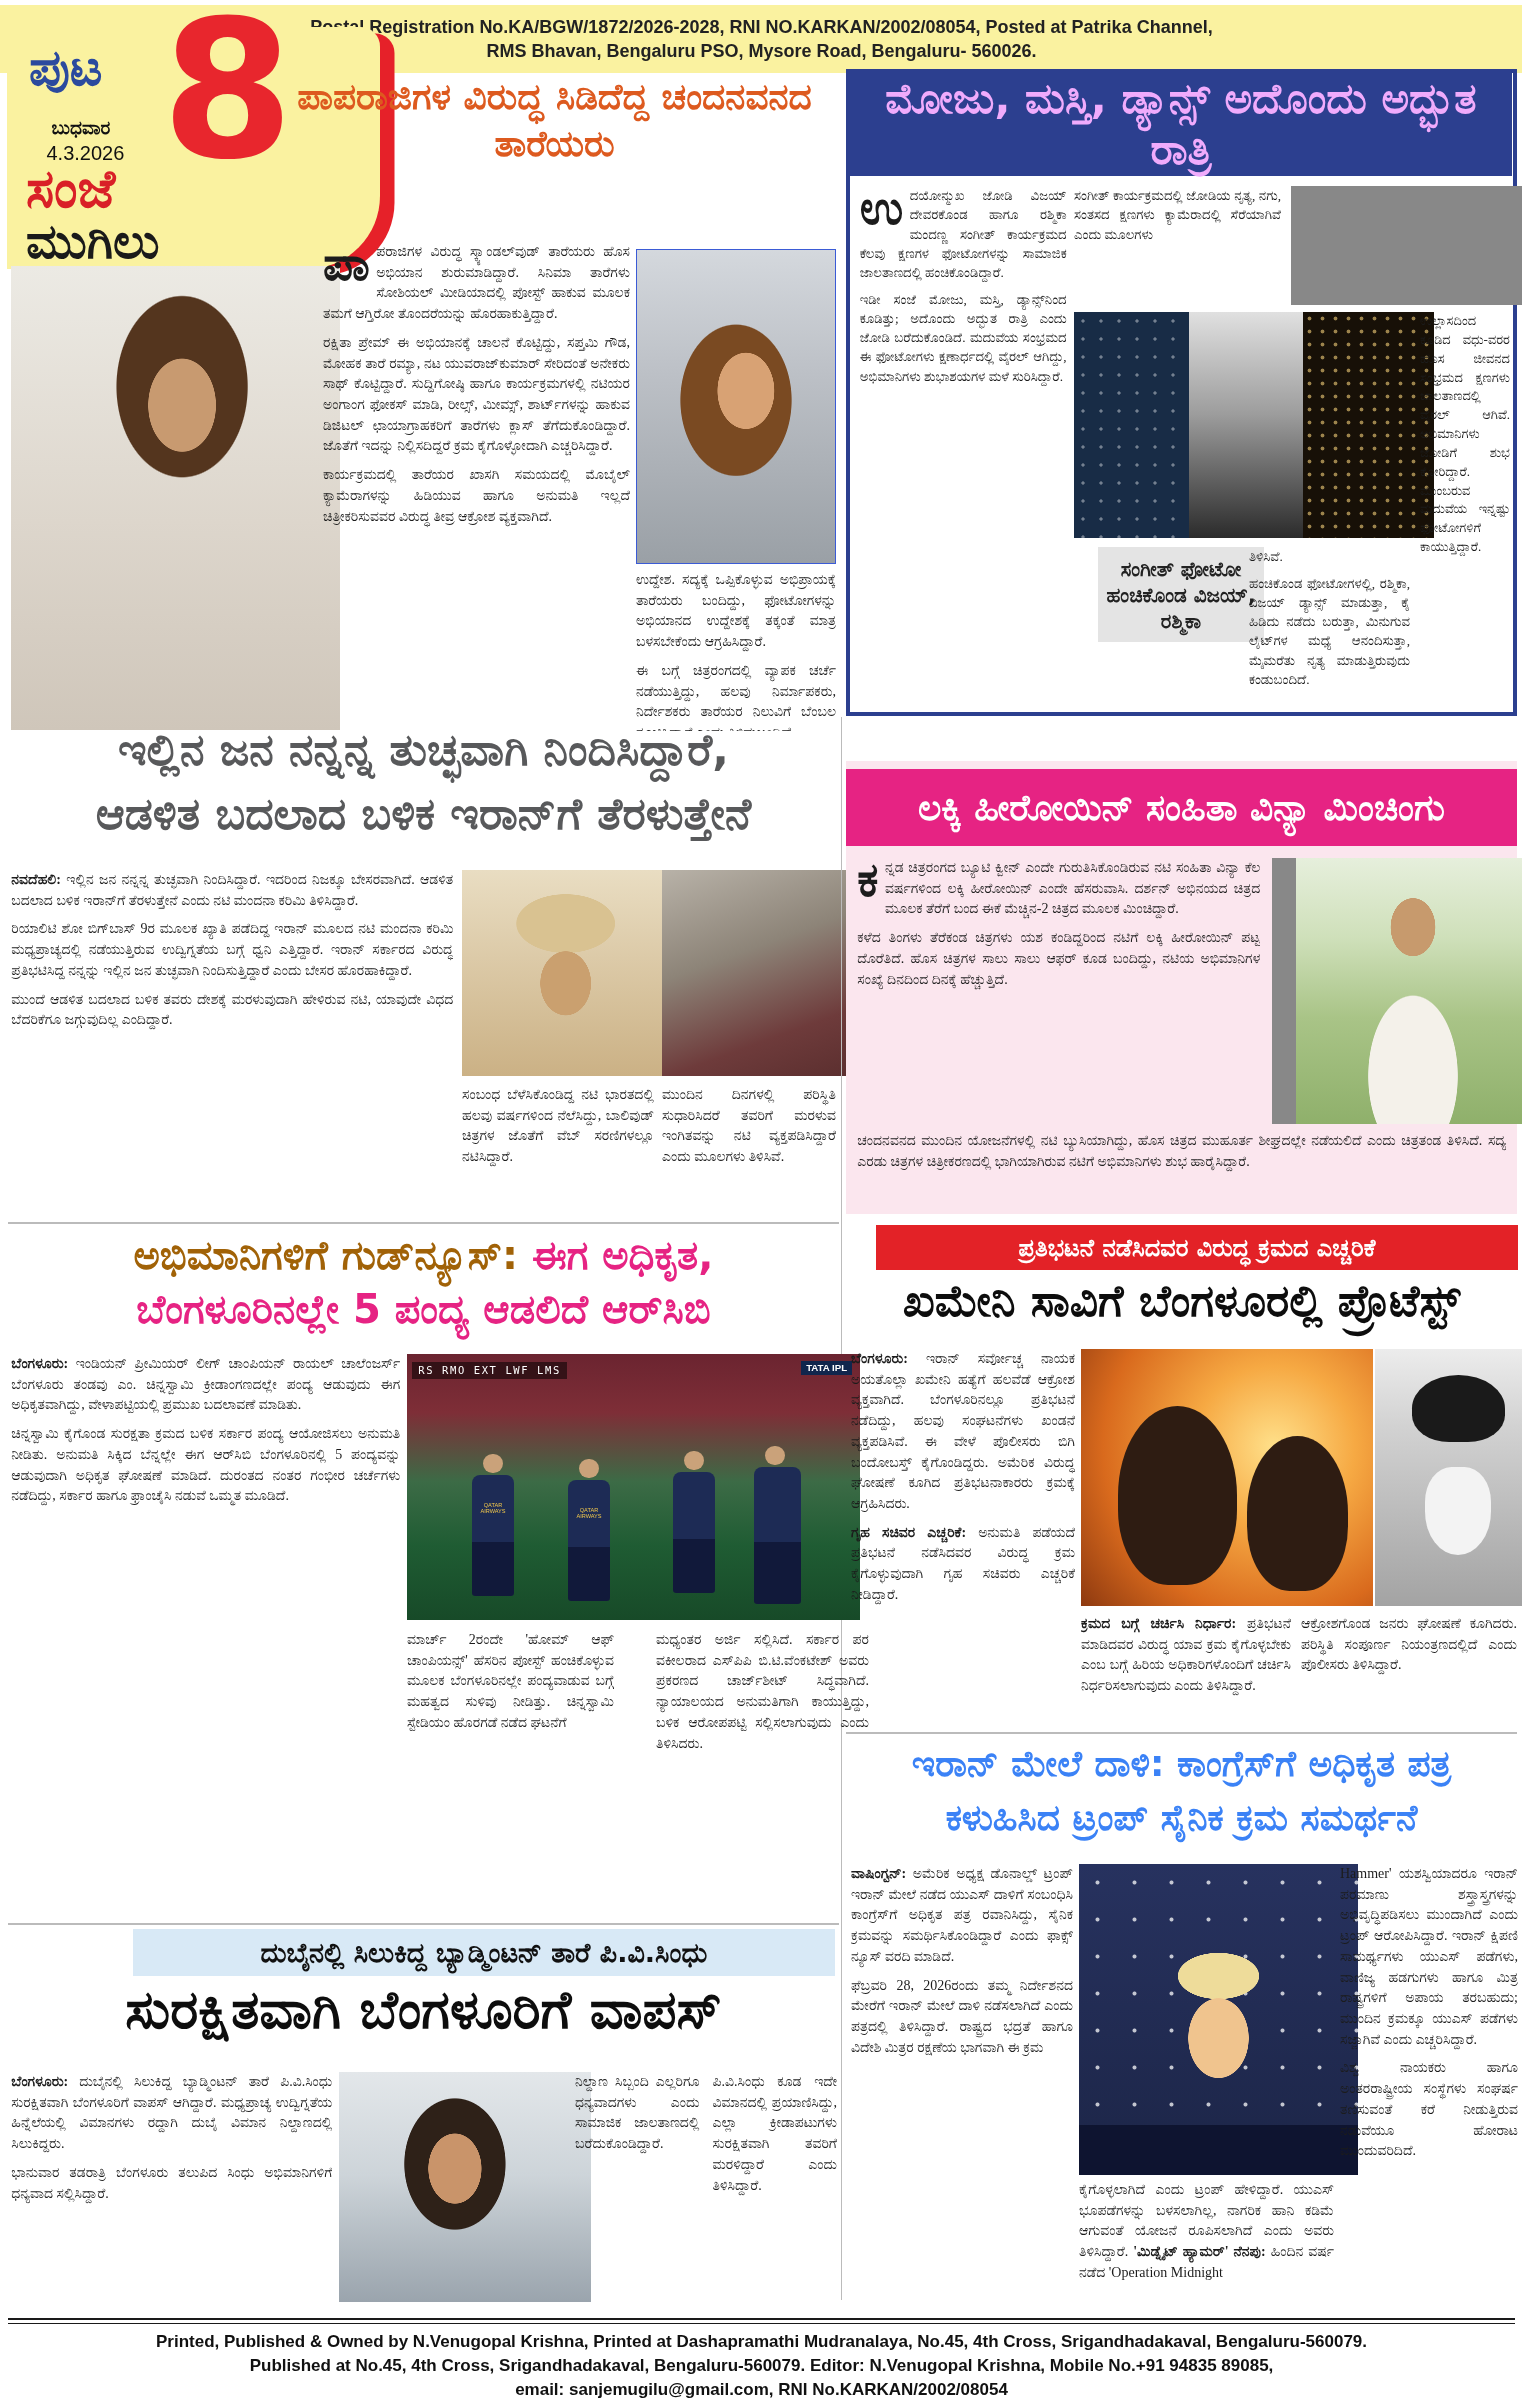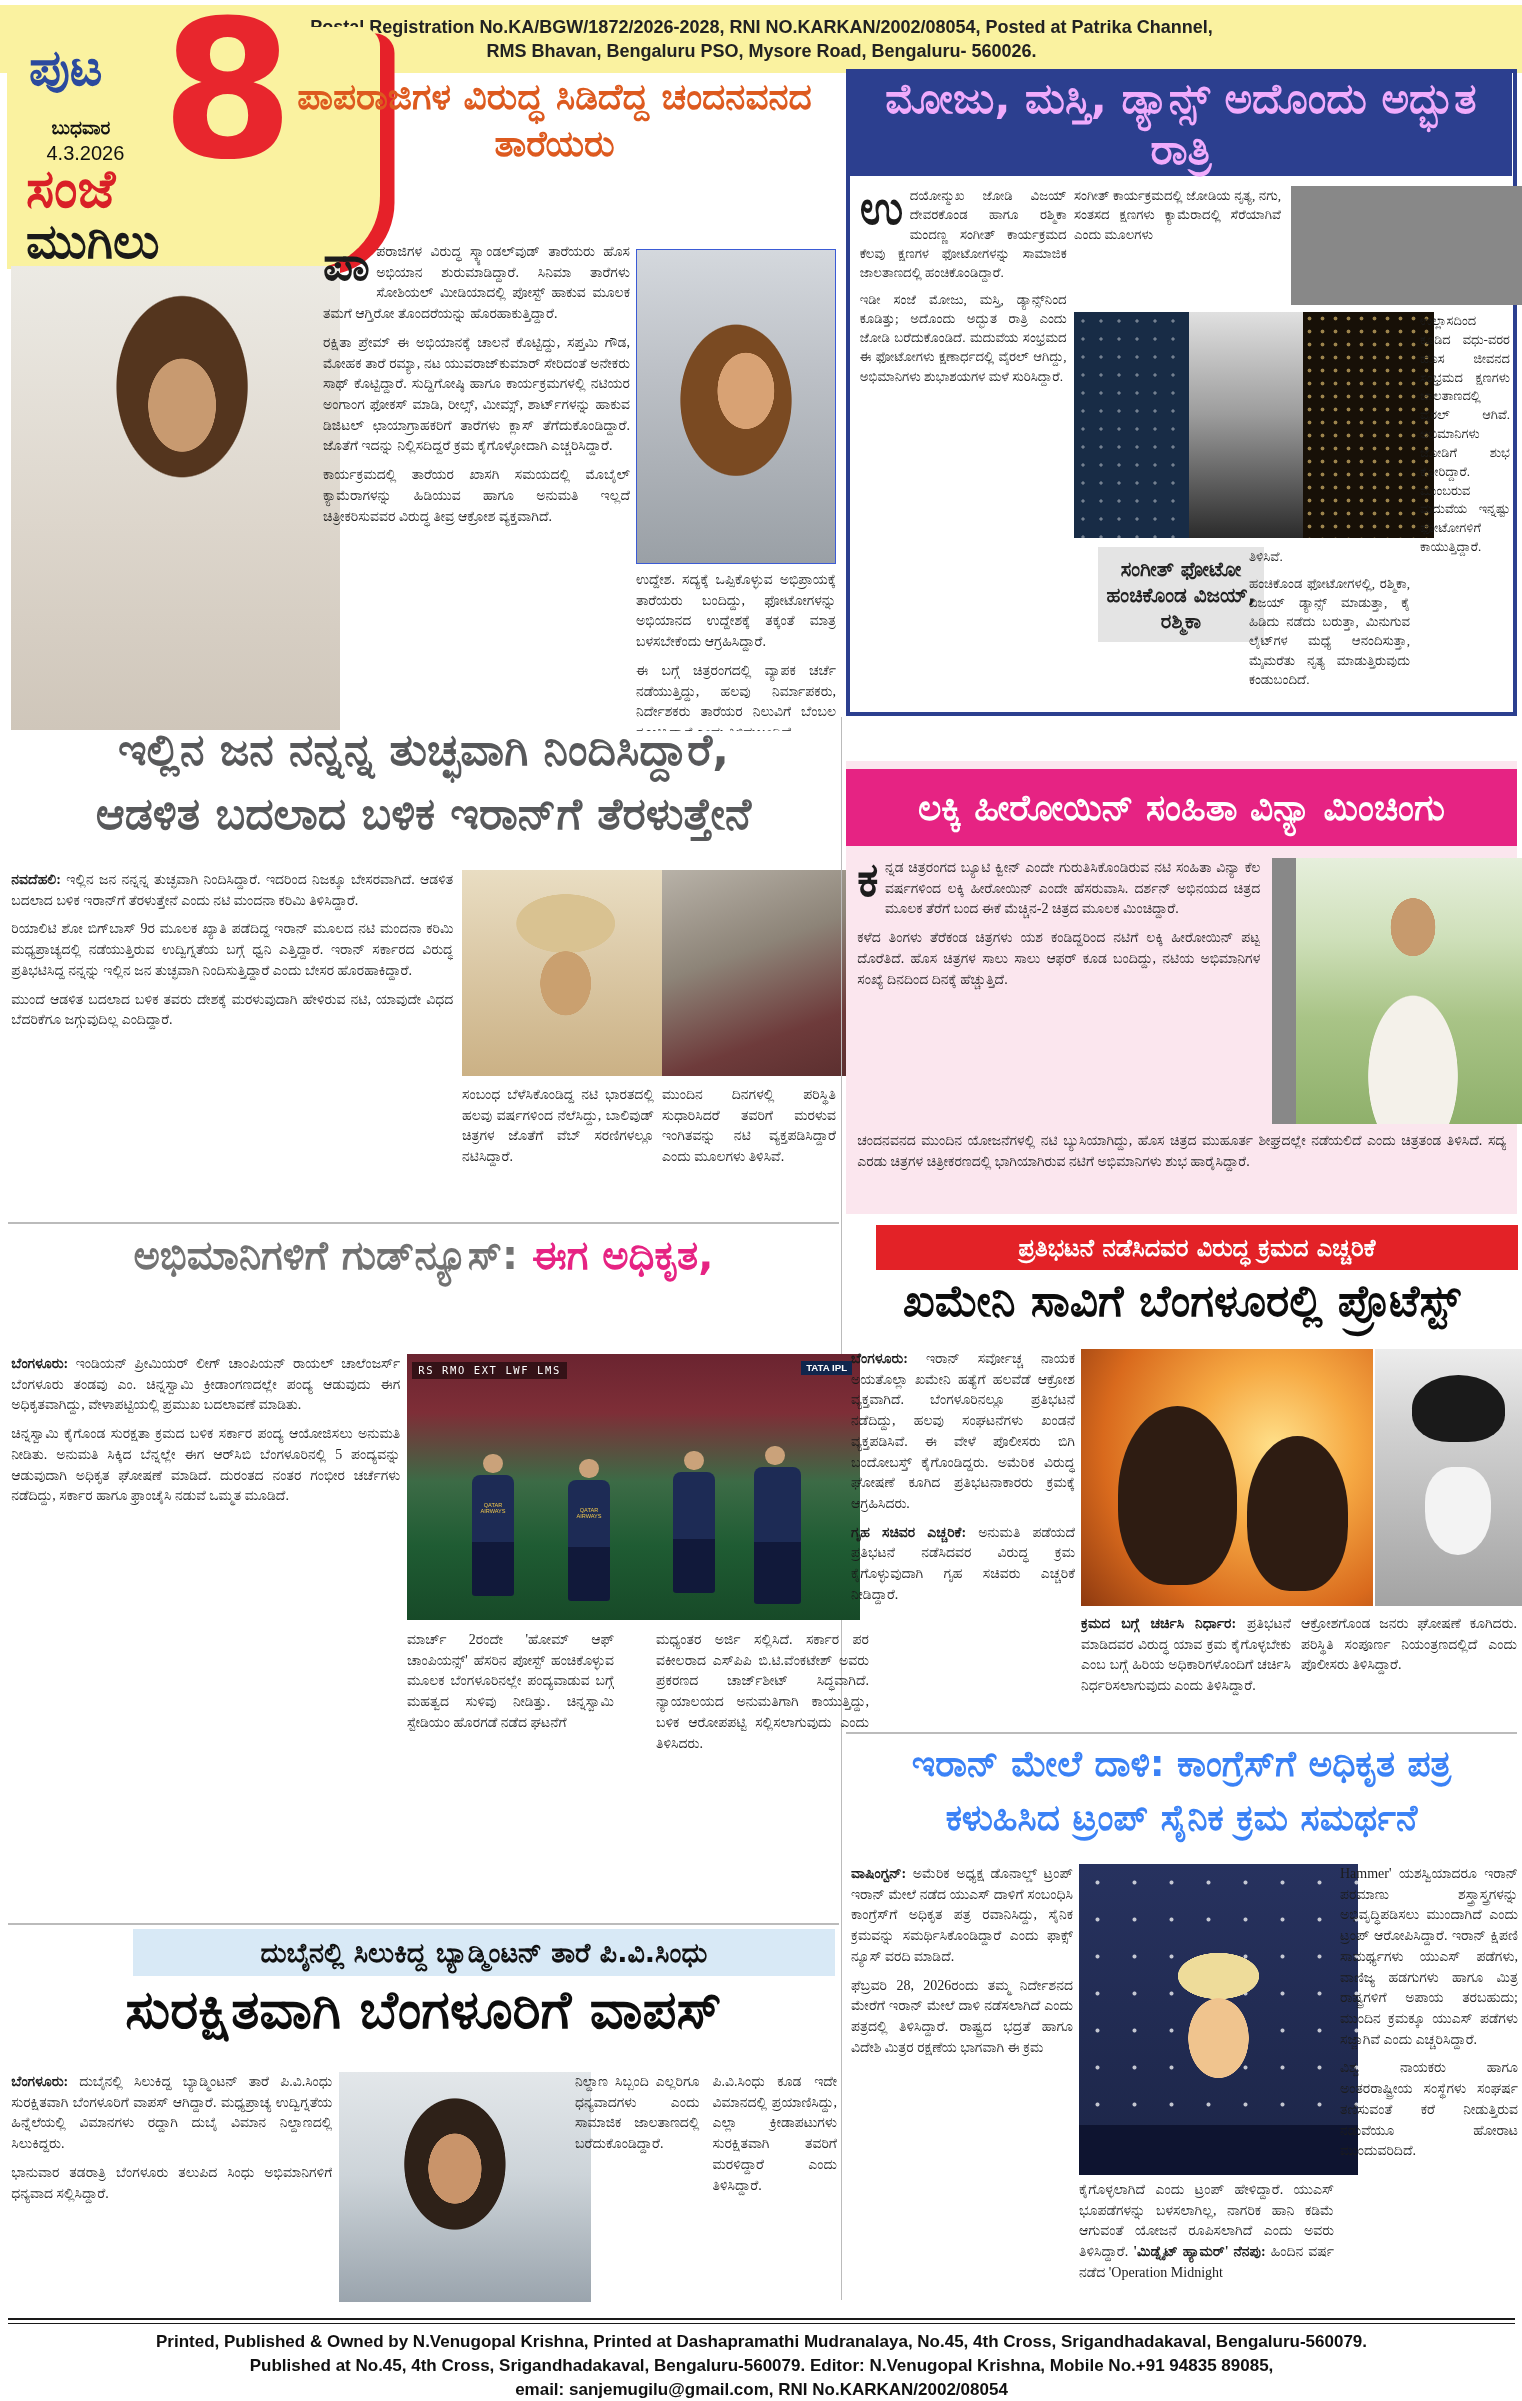--- a/index.html
+++ b/index.html
@@ -23,21 +23,21 @@
   #mh-num{left:155px;top:-47px;font-size:190px;font-weight:700;color:#E8262D;}
   #mh-day{left:45px;top:90px;font-size:18.6px;font-weight:700;color:#111;}
   #mh-date{left:40px;top:115px;font-size:20px;color:#111;font-family:"Liberation Sans",sans-serif;}
   #mh-t1{left:19.4px;top:131px;font-size:53px;font-weight:700;color:#D92027;}
   #mh-t2{left:19.4px;top:186px;font-size:48px;font-weight:700;color:#1a1a1a;}
   
   .hl{font-weight:700;text-align:center;}
   #h-pap{left:270px;top:74px;width:569px;font-size:36px;line-height:1.3;color:#DD5A1F;}
   #h-mandana{left:12px;top:718px;width:823px;font-size:44px;line-height:1.45;color:#58595B;}
   #h-rcb{left:12px;top:1228px;width:823px;font-size:40px;line-height:1.35;}
-  .green{color:#737373;margin-top:40px;} .pink{color:#E62383;}
+  .green{color:#a16207;margin-top:40px;} .pink{color:#E62383;}
   #h-sindhu{left:12px;top:1979px;width:823px;font-size:53px;color:#0d0d0d;}
   #h-kham{left:846px;top:1275px;width:671px;font-size:44px;color:#0d0d0d;}
   #h-trump{left:846px;top:1737px;width:671px;font-size:36px;line-height:1.5;color:#3b82f6;}
   .kicker{font-weight:700;text-align:center;display:flex;align-items:center;justify-content:center;}
   #k-kham{left:876px;top:1225px;width:642px;height:45px;background:#E32227;color:#fff;font-size:24px;}
   #k-sindhu{left:133px;top:1929px;width:702px;height:47px;background:#D8E9F6;color:#111;font-size:27px;}
   
   #bluebox{left:846px;top:69px;width:671px;height:647px;border:4.8px solid #2C3F8F;background:#fff;box-sizing:border-box;}
   #bluebox .inner{position:absolute;}
   #bb-head{left:0;top:0;width:662px;height:103px;background:#2C3F8F;color:#f0abfc;
@@ -202,20 +202,21 @@
 
   <div class="abs vrule" style="left:841px;top:717px;height:1583px;"></div>
   <div class="abs hrule" style="left:8px;top:1222px;width:831px;"></div>
   <div class="abs hrule" style="left:8px;top:1923px;width:831px;"></div>
   <div class="abs hrule" style="left:846px;top:1732px;width:671px;"></div>
 
   <div id="h-rcb" class="abs hl sans">
     <div>
       <span class="green">ಅಭಿಮಾನಿಗಳಿಗೆ ಗುಡ್‌ನ್ಯೂಸ್:</span><span class="pink"> ಈಗ ಅಧಿಕೃತ,</span>
     </div>
+    <div class="pink">ಬೆಂಗಳೂರಿನಲ್ಲೇ 5 ಪಂದ್ಯ ಆಡಲಿದೆ ಆರ್‌ಸಿಬಿ</div>
   </div>
   <div class="abs body-txt col-txt" style="left:11.3px;top:1354px;width:389px;height:565px;">
     <p><b class="dateline">ಬೆಂಗಳೂರು:</b> <span>ಇಂಡಿಯನ್ ಪ್ರೀಮಿಯರ್ ಲೀಗ್ ಚಾಂಪಿಯನ್ ರಾಯಲ್ ಚಾಲೆಂಜರ್ಸ್ ಬೆಂಗಳೂರು ತಂಡವು ಎಂ. ಚಿನ್ನಸ್ವಾಮಿ ಕ್ರೀಡಾಂಗಣದಲ್ಲೇ ಪಂದ್ಯ ಆಡುವುದು ಈಗ ಅಧಿಕೃತವಾಗಿದ್ದು, ವೇಳಾಪಟ್ಟಿಯಲ್ಲಿ ಪ್ರಮುಖ ಬದಲಾವಣೆ ಮಾಡಿತು.</span></p>
     <p>ಚಿನ್ನಸ್ವಾಮಿ ಕೈಗೊಂಡ ಸುರಕ್ಷತಾ ಕ್ರಮದ ಬಳಿಕ ಸರ್ಕಾರ ಪಂದ್ಯ ಆಯೋಜಿಸಲು ಅನುಮತಿ ನೀಡಿತು. ಅನುಮತಿ ಸಿಕ್ಕಿದ ಬೆನ್ನಲ್ಲೇ ಈಗ ಆರ್‌ಸಿಬಿ ಬೆಂಗಳೂರಿನಲ್ಲಿ 5 ಪಂದ್ಯವನ್ನು ಆಡುವುದಾಗಿ ಅಧಿಕೃತ ಘೋಷಣೆ ಮಾಡಿದೆ. ದುರಂತದ ನಂತರ ಗಂಭೀರ ಚರ್ಚೆಗಳು ನಡೆದಿದ್ದು, ಸರ್ಕಾರ ಹಾಗೂ ಫ್ರಾಂಚೈಸಿ ನಡುವೆ ಒಮ್ಮತ ಮೂಡಿದೆ.</p>
   </div>
   <div id="ph-rcb" class="ph">
     <div id="rcb-scorebar">RS RMO  EXT  LWF  LMS</div>
     <div id="rcb-screen">TATA IPL</div>
     <div class="player" style="left:65px;">
         <div class="jersey-label">QATAR AIRWAYS</div>

